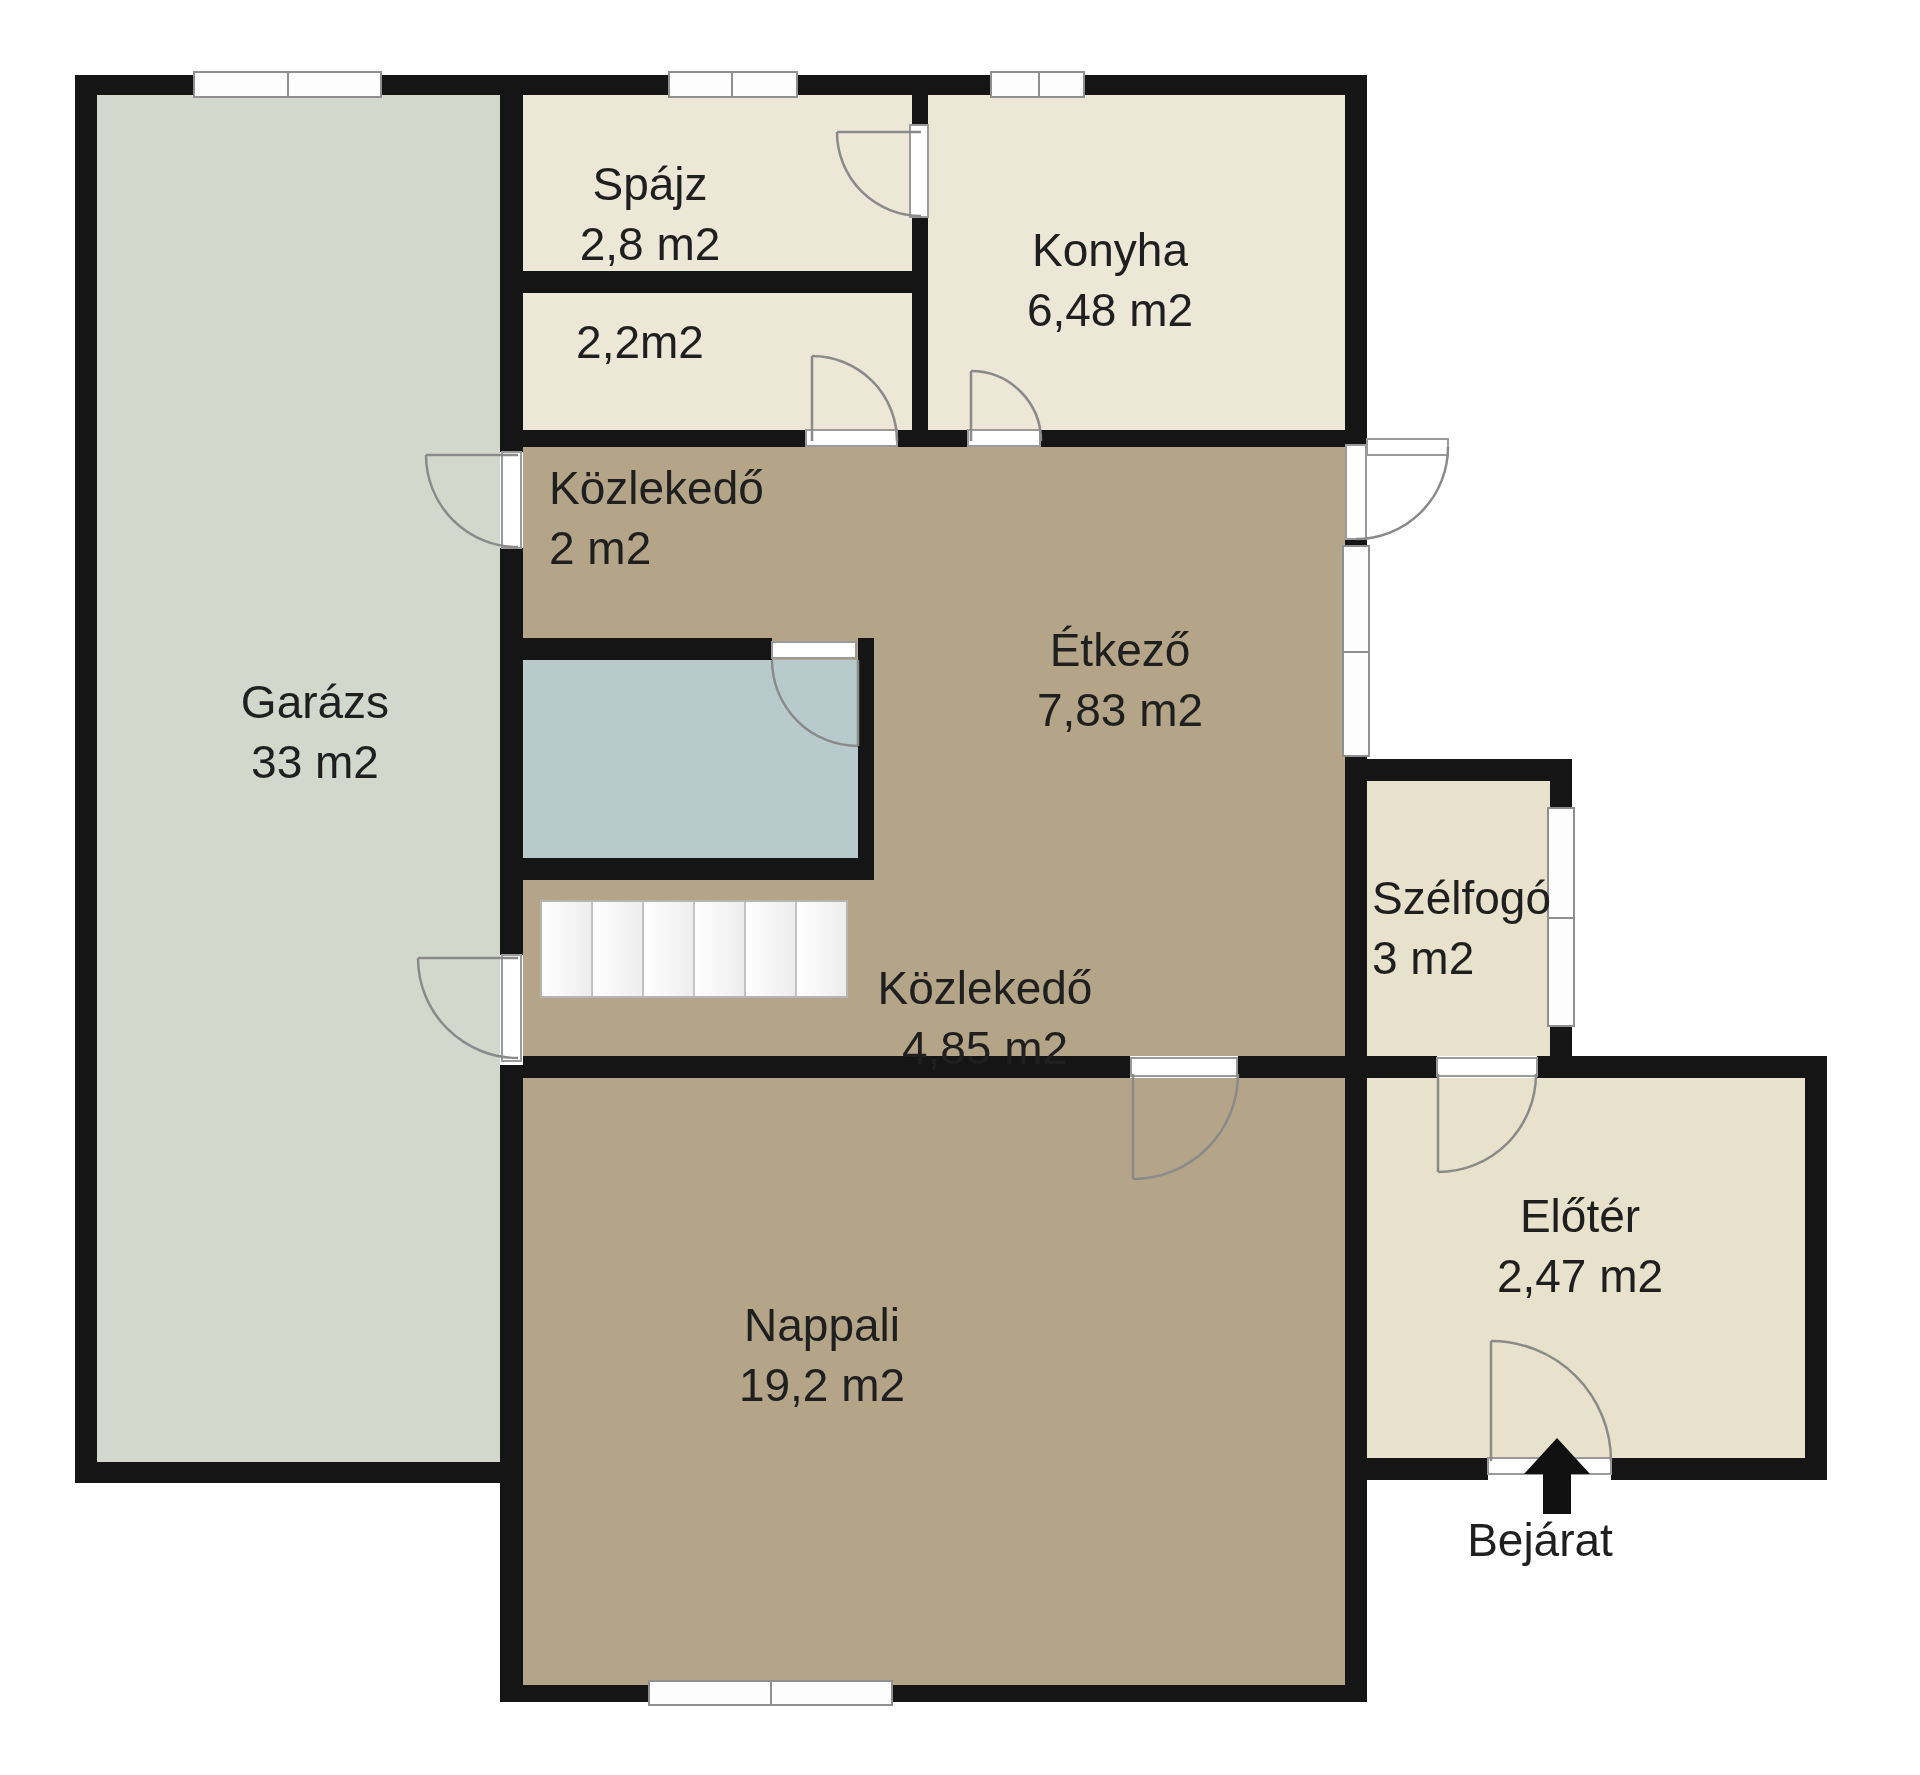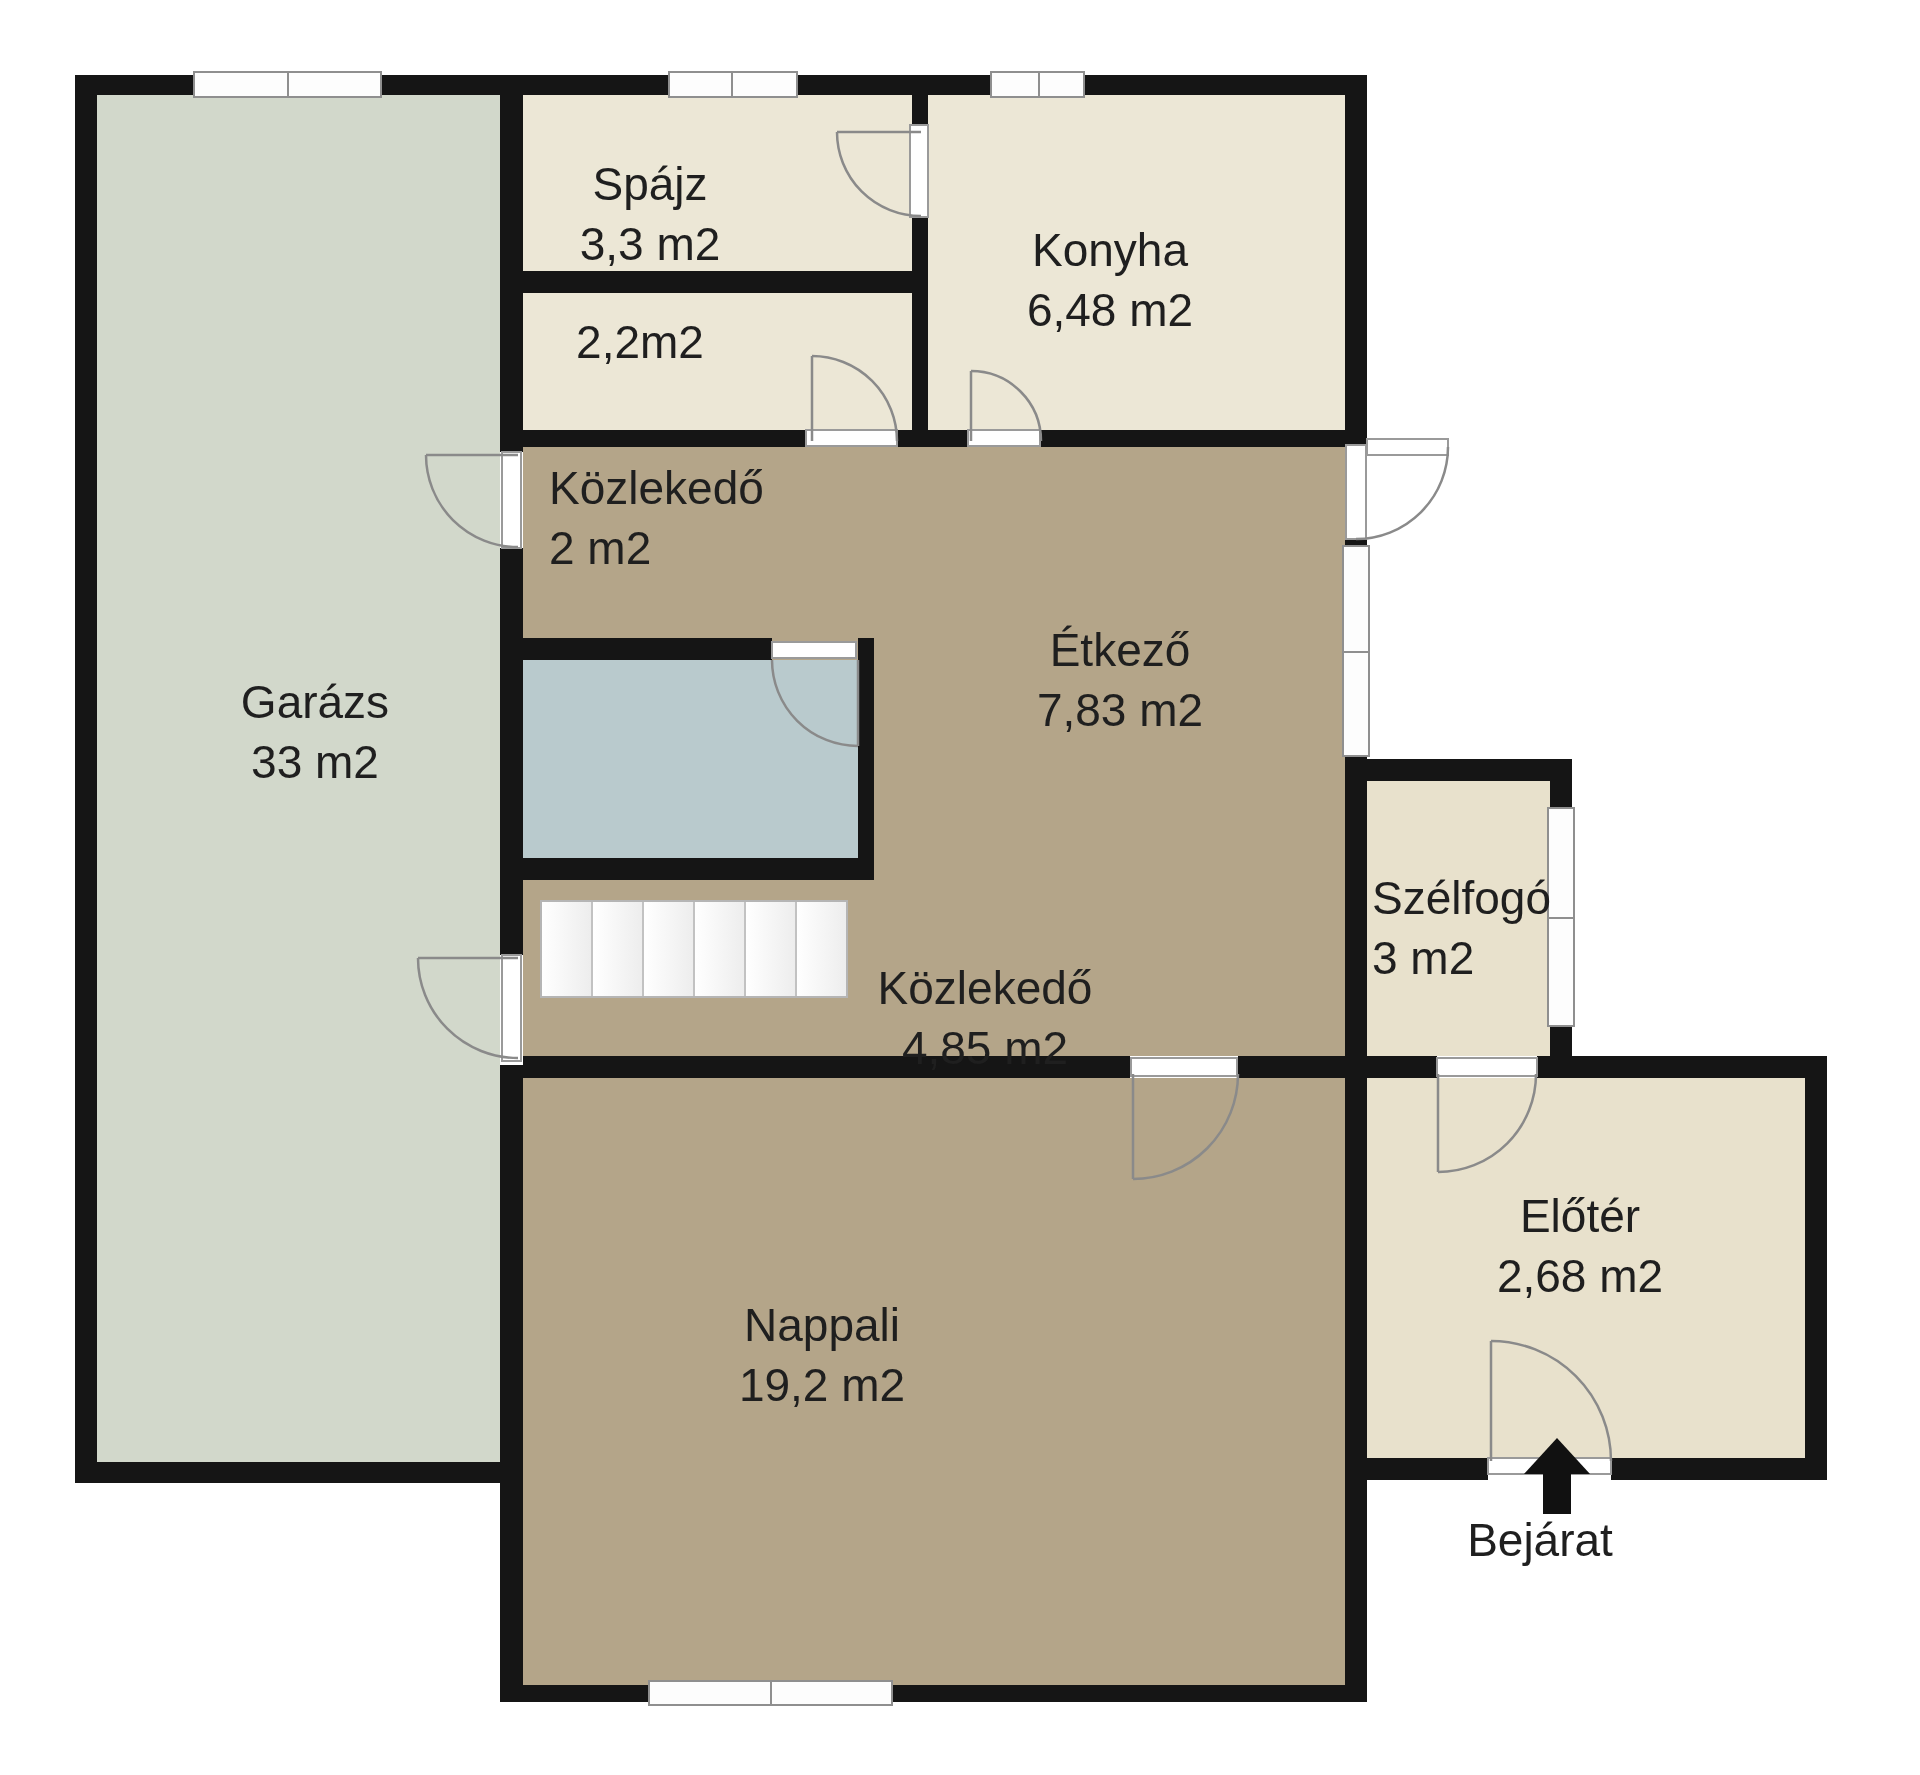--- a/index.html
+++ b/index.html
@@ -178,21 +178,21 @@
       <path d="M 1491 1341 A 120 120 0 0 1 1611 1461"></path>
     </g>
   </svg>
 
   <div class="label" style="left:115px;top:672px;width:400px;">
     <span>Garázs</span>
     <span>33 m2</span>
   </div>
   <div class="label" style="left:500px;top:154px;width:300px;">
     <span>Spájz</span>
-    <span>3,3 m2</span>
+    <span>2,8 m2</span>
   </div>
   <div class="label" style="left:490px;top:312px;width:300px;">
     <span>2,2m2</span>
   </div>
   <div class="label" style="left:910px;top:220px;width:400px;">
     <span>Konyha</span>
     <span>6,48 m2</span>
   </div>
   <div class="label left" style="left:549px;top:458px;width:400px;">
     <span>Közlekedő</span>
@@ -209,21 +209,21 @@
   <div class="label left" style="left:1372px;top:868px;width:300px;">
     <span>Szélfogó</span>
     <span>3 m2</span>
   </div>
   <div class="label" style="left:622px;top:1295px;width:400px;">
     <span>Nappali</span>
     <span>19,2 m2</span>
   </div>
   <div class="label" style="left:1380px;top:1186px;width:400px;">
     <span>Előtér</span>
-    <span>2,68 m2</span>
+    <span>2,47 m2</span>
   </div>
 
   <div class="arrow-head" style="left:1524px;top:1438px;"></div>
   <div class="arrow-shaft" style="left:1543px;top:1472px;width:28px;height:42px;"></div>
   <div class="label" style="left:1390px;top:1510px;width:300px;">
     <span>Bejárat</span>
   </div>
 
 </div>
 

